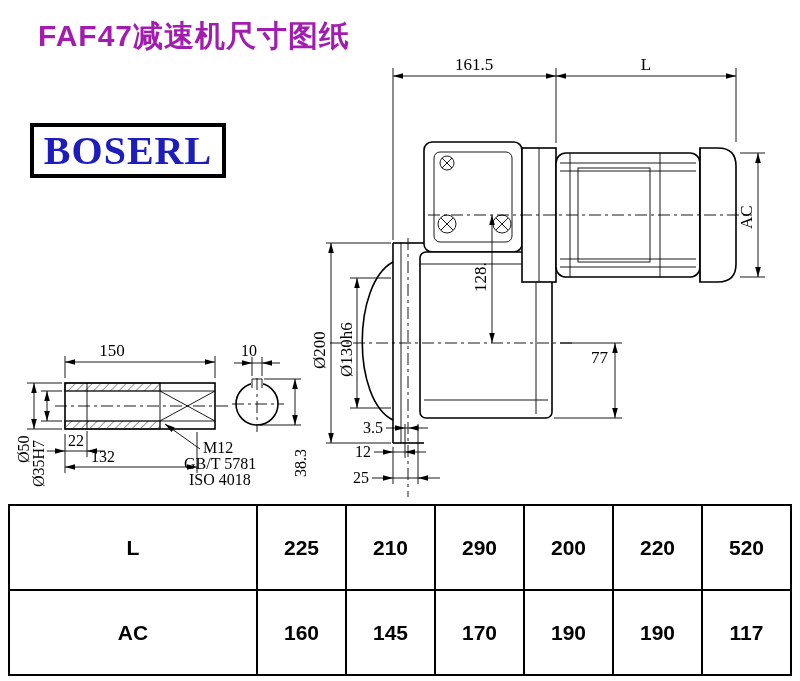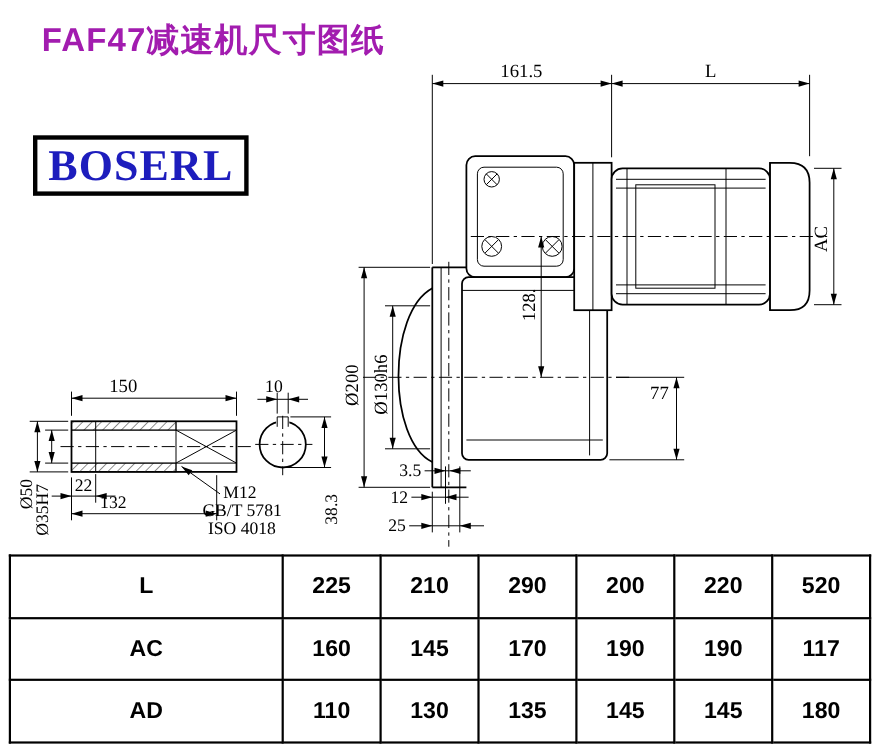--- a/index.html
+++ b/index.html
@@ -231,23 +231,14 @@
   </tr>
   <tr style="height:34px">
     <td>AC</td>
     <td>160</td>
     <td>145</td>
     <td>170</td>
     <td>190</td>
     <td>190</td>
     <td>117</td>
   </tr>
-  <tr style="height:34px">
-    <td>AD</td>
-    <td>110</td>
-    <td>130</td>
-    <td>135</td>
-    <td>145</td>
-    <td>145</td>
-    <td>180</td>
-  </tr>
 </tbody>
   </table>
 
 </body></html>

